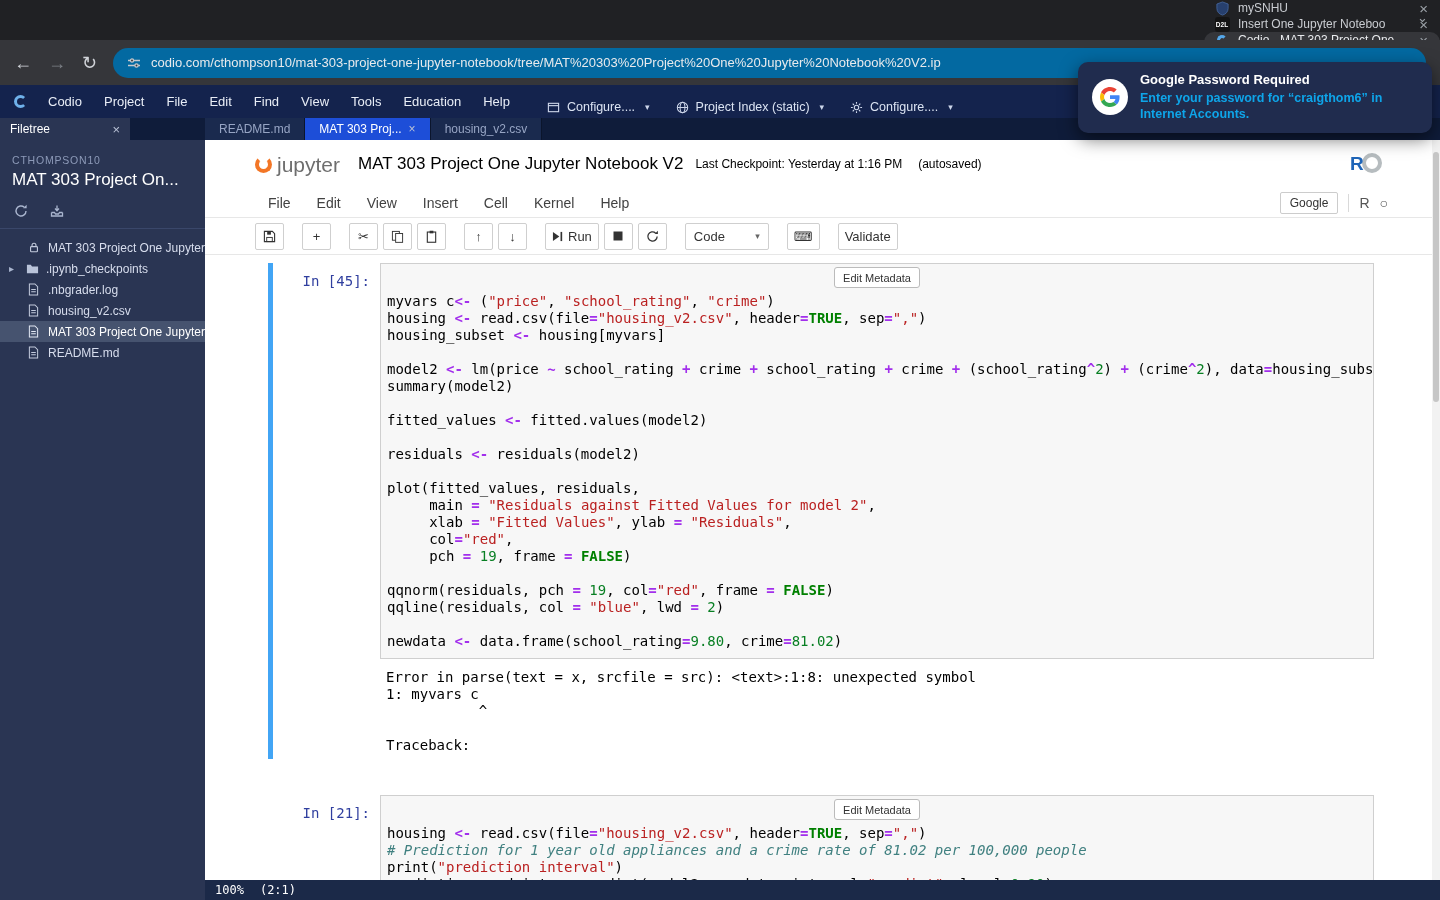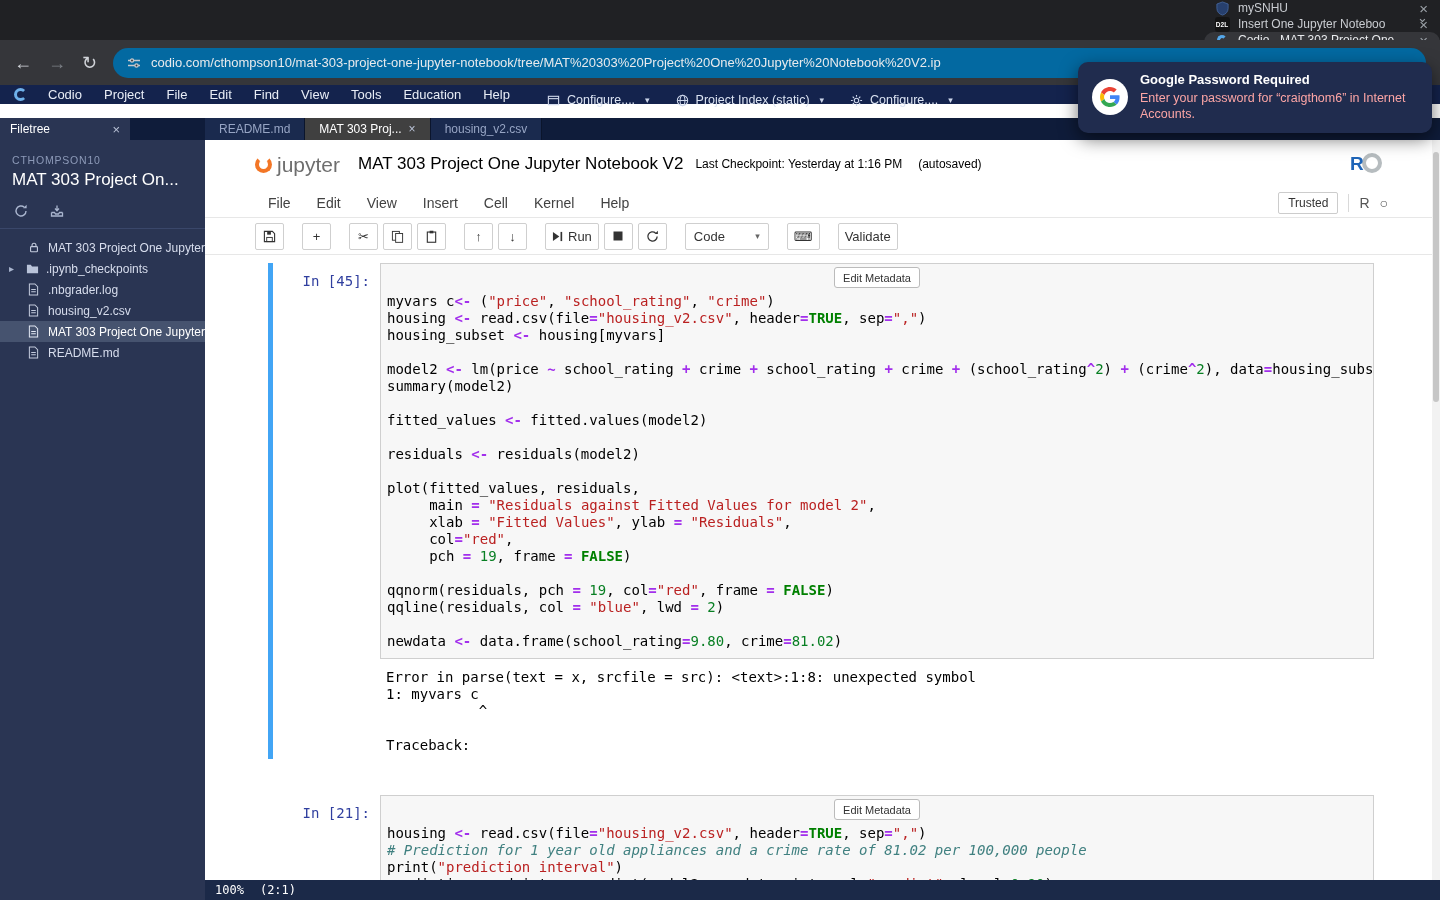--- a/index.html
+++ b/index.html
@@ -21,24 +21,24 @@
   
   .browser-toolbar { position:absolute; top:40px; left:0; width:1440px; height:45px; background:#35363a; display:flex; align-items:center; padding:0 14px; gap:16px; }
   .nav-ic { color:#d0d3d8; font-size:18px; line-height:1; }
   .nav-ic.dim { color:#7d8187; }
   .urlbar { flex:1; height:30px; background:#0369a1; border-radius:15px; display:flex; align-items:center; padding:0 14px; gap:10px; color:#e8eaed; font-size:13px; white-space:nowrap; overflow:hidden; }
 
   
   .notification { position:absolute; top:26px; right:8px; width:354px; background:#202c4e; border-radius:10px; padding:10px 14px; display:flex; align-items:center; gap:12px; box-shadow:0 6px 18px rgba(0,0,0,.55); z-index:50;margin-top:36px; }
   .g-circle { width:36px; height:36px; background:#fff; border-radius:50%; display:flex; align-items:center; justify-content:center; flex:0 0 36px; }
   .notif-title { color:#fff; font-size:13px; font-weight:bold; margin-bottom:3px; }
-  .notif-body { color:#fca5a5; font-size:12.5px; line-height:1.3; }
-
-  
-  .codio-bar { position:absolute; top:85px; left:0; width:1440px; height:19px; background:#14234d; display:flex; align-items:center; color:#e8edf6; font-size:13px; padding:0 14px; }
+  .notif-body { color:#0ea5e9; font-size:12.5px; line-height:1.3;font-weight:bold; }
+
+  
+  .codio-bar { position:absolute; top:85px; left:0; width:1440px; height:33px; background:#14234d; display:flex; align-items:center; color:#e8edf6; font-size:13px; padding:0 14px; }
   .codio-logo { width:13px; height:13px; border:3.5px solid #6fb1ea; border-right-color:transparent; border-radius:50%; display:inline-block; margin-right:10px; }
   .codio-menu-item { padding:0 11px; }
   .codio-dd { display:flex; align-items:center; gap:7px; margin-left:26px; font-size:12.5px; color:#dbe3f2;margin-top:11px; }
   .codio-dd .caret { font-size:9px; color:#cdd6ea; margin-left:3px; }
   .codio-right { margin-left:auto; display:flex; align-items:center; gap:14px; }
   .blue-circle { width:22px; height:22px; border-radius:50%; background:#2a7de1; display:flex; align-items:center; justify-content:center; }
   .codio-user { font-size:12px; letter-spacing:.3px; }
 
   
   .sidebar { position:absolute; top:118px; left:0; width:247px; height:782px; background:#2a3553; }
@@ -51,21 +51,21 @@
   .sidebar-sep { border-top:1px solid #3a476a; margin:0 0 8px; }
   .frow { height:21px; display:flex; align-items:center; gap:7px; font-size:12px; color:#d7dded; padding-left:28px; white-space:nowrap; overflow:hidden; }
   .frow.with-chev { padding-left:9px; }
   .frow.selected { background:#46536f; color:#fff; }
   .chev { color:#aab6cf; font-size:10px; width:10px; }
   .fic { display:inline-flex; width:13px; flex:0 0 13px; color:#c3cbdd; }
 
   .main { position:absolute; top:118px; left:205px; width:1235px; height:762px; display:flex; flex-direction:column; background:#fff; }
   .editor-tabs { height:22px; background:#0f1c3a; display:flex; font-size:12px; color:#97a5c4; flex:0 0 22px; }
   .etab { display:flex; align-items:center; gap:7px; padding:0 14px; background:#1a2a4e; border-right:1px solid #0b152c; }
-  .etab.active { background:#404040; color:#fff; }
+  .etab.active { background:#1d4ed8; color:#fff; }
   .etab-close { font-size:12px; color:#b9c2d6; }
 
   
   .nb { flex:1; display:flex; flex-direction:column; overflow:hidden; }
   .nb-header { height:48px; display:flex; align-items:center; padding:0 58px 0 50px; flex:0 0 48px; }
   .jarc { width:17px; height:17px; border:4px solid #f37626; border-top-color:transparent; border-radius:50%; display:inline-block; }
   .jtext { font-size:21px; color:#6e6e6e; margin-left:5px; position:relative; top:1px; }
   .nb-title { font-size:17px; color:#000; margin-left:18px; white-space:nowrap; }
   .nb-checkpoint { font-size:12px; color:#000; margin-left:12px; white-space:nowrap; }
   .nb-autosave { font-size:12px; color:#000; margin-left:16px; }
@@ -374,21 +374,21 @@
 
       <div class="nb-menu">
         <span class="nb-menu-item">File</span>
         <span class="nb-menu-item">Edit</span>
         <span class="nb-menu-item">View</span>
         <span class="nb-menu-item">Insert</span>
         <span class="nb-menu-item">Cell</span>
         <span class="nb-menu-item">Kernel</span>
         <span class="nb-menu-item">Help</span>
         <span class="nb-menu-right">
-          <button class="trusted-btn">Trusted</button>
+          <button class="trusted-btn">Google</button>
           <span class="menu-vsep"></span>
           <span class="kernel-name">R</span>
           <span class="kernel-circle">○</span>
         </span>
       </div>
 
       <div class="nb-toolbar">
         <button class="tbtn">
           <svg width="13" height="13" viewBox="0 0 14 14">
               <path d="M1.5 1.5h8.6l2.4 2.4v8.6H1.5z" fill="none" stroke="#333" stroke-width="1.2"></path>

